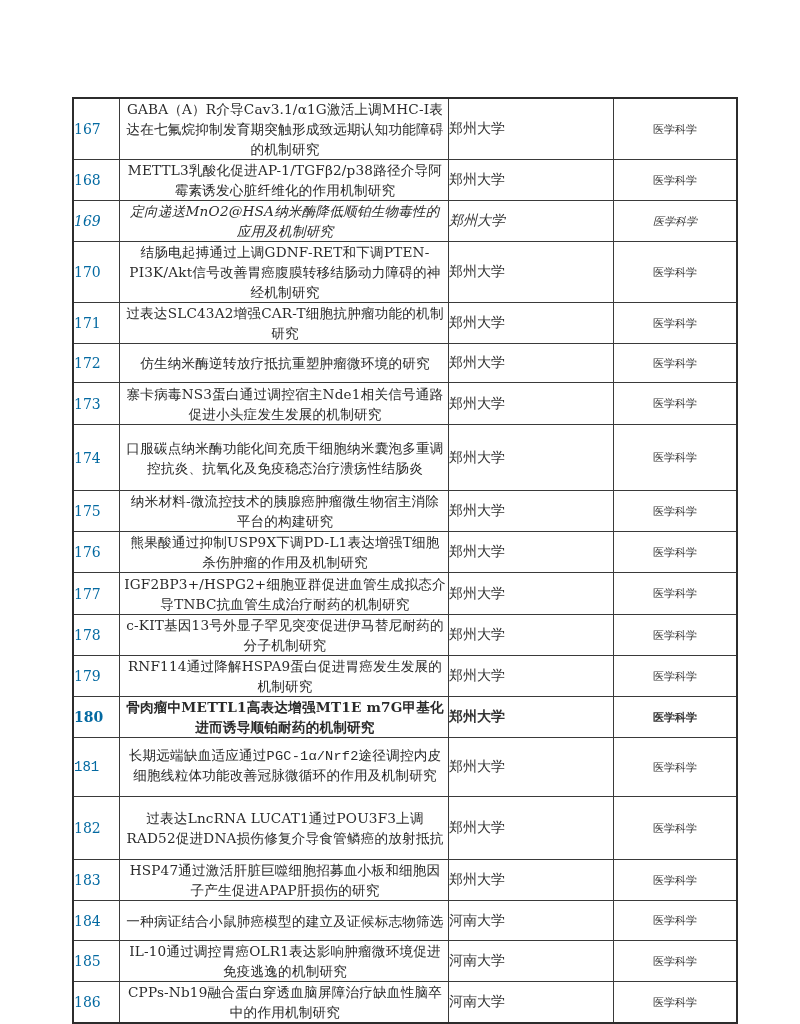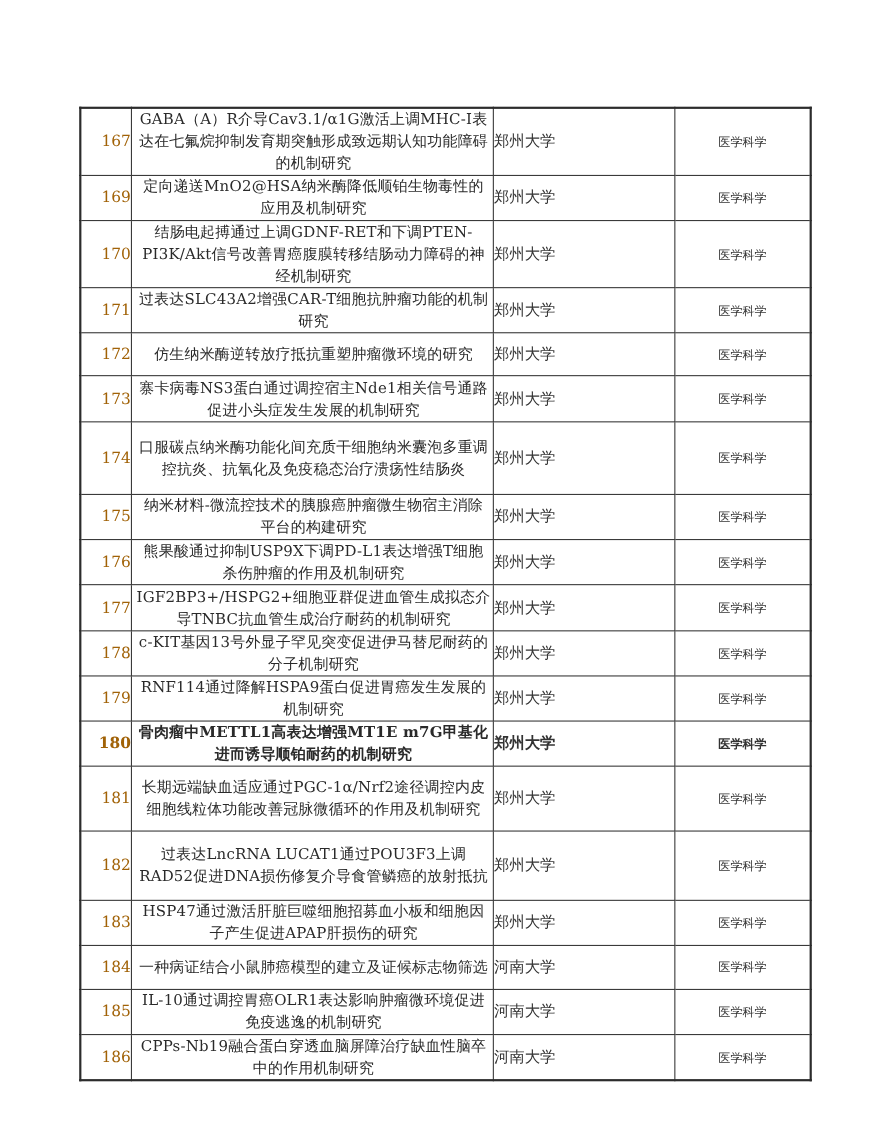--- a/index.html
+++ b/index.html
@@ -1,40 +1,46 @@
 <!DOCTYPE html>
 <html><head>
   <meta charset="utf-8">
   <style>
     html, body { margin: 0; padding: 0; background: #ffffff; }
     body { width: 800px; height: 1024px; position: relative; overflow: hidden;
            font-family: "DejaVu Serif", "Liberation Serif", serif; color: #2a2a2a; }
     table.grid { position: absolute; left: 72px; top: 97px; border-collapse: collapse;
                  table-layout: fixed; border: 2px solid #2c2c2c; }
     table.grid td { border: 1.5px solid #3a3a3a; padding: 0; vertical-align: middle; }
-    td.num { width: 45px; text-align: right; font-size: 14px; color: #a16207; }
+    td.num { width: 45px; text-align: left; font-size: 14px; color: #0369a1; }
     td.title { width: 322px; text-align: center; font-size: 13.6px; line-height: 20px;
                padding: 0 2px 0 4px !important; letter-spacing: 0.2px; }
     td.univ { width: 164px; font-size: 14px; color: #333; }
     td.disc { width: 122px; text-align: center; font-size: 11px; color: #333; }
   </style>
 </head>
 <body>
 
 <table class="grid">
   <tbody id="tbody">
   <tr style="height: 61px;">
     <td class="num">167</td>
     <td class="title">GABA（A）R介导Cav3.1/α1G激活上调MHC-Ⅰ表达在七氟烷抑制发育期突触形成致远期认知功能障碍的机制研究</td>
     <td class="univ">郑州大学</td>
     <td class="disc">医学科学</td>
   </tr>
 
+  <tr style="height: 40px;">
+    <td class="num">168</td>
+    <td class="title">METTL3乳酸化促进AP-1/TGFβ2/p38路径介导阿霉素诱发心脏纤维化的作用机制研究</td>
+    <td class="univ">郑州大学</td>
+    <td class="disc">医学科学</td>
+  </tr>
 
-  <tr style="height: 40px;">
+  <tr style="height: 40px; font-style: italic;">
     <td class="num">169</td>
     <td class="title">定向递送MnO2@HSA纳米酶降低顺铂生物毒性的应用及机制研究</td>
     <td class="univ">郑州大学</td>
     <td class="disc">医学科学</td>
   </tr>
 
   <tr style="height: 60px;">
     <td class="num">170</td>
     <td class="title">结肠电起搏通过上调GDNF-RET和下调PTEN-PI3K/Akt信号改善胃癌腹膜转移结肠动力障碍的神经机制研究</td>
     <td class="univ">郑州大学</td>
@@ -104,21 +110,21 @@
     <td class="disc">医学科学</td>
   </tr>
 
   <tr style="height: 41px; font-weight: bold;">
     <td class="num">180</td>
     <td class="title">骨肉瘤中METTL1高表达增强MT1E m7G甲基化进而诱导顺铂耐药的机制研究</td>
     <td class="univ">郑州大学</td>
     <td class="disc">医学科学</td>
   </tr>
 
-  <tr style="height: 59px;">
+  <tr style="height: 59px; font-family: Liberation Mono, monospace;">
     <td class="num">181</td>
     <td class="title">长期远端缺血适应通过PGC-1α/Nrf2途径调控内皮细胞线粒体功能改善冠脉微循环的作用及机制研究</td>
     <td class="univ">郑州大学</td>
     <td class="disc">医学科学</td>
   </tr>
 
   <tr style="height: 63px;">
     <td class="num">182</td>
     <td class="title">过表达LncRNA LUCAT1通过POU3F3上调RAD52促进DNA损伤修复介导食管鳞癌的放射抵抗</td>
     <td class="univ">郑州大学</td>

